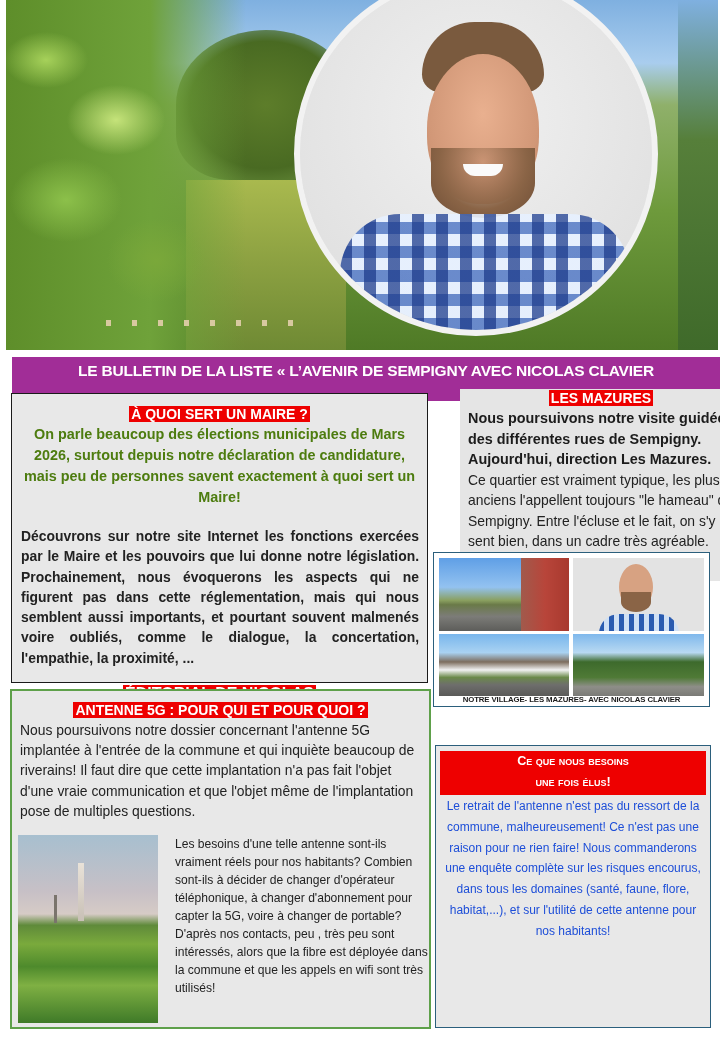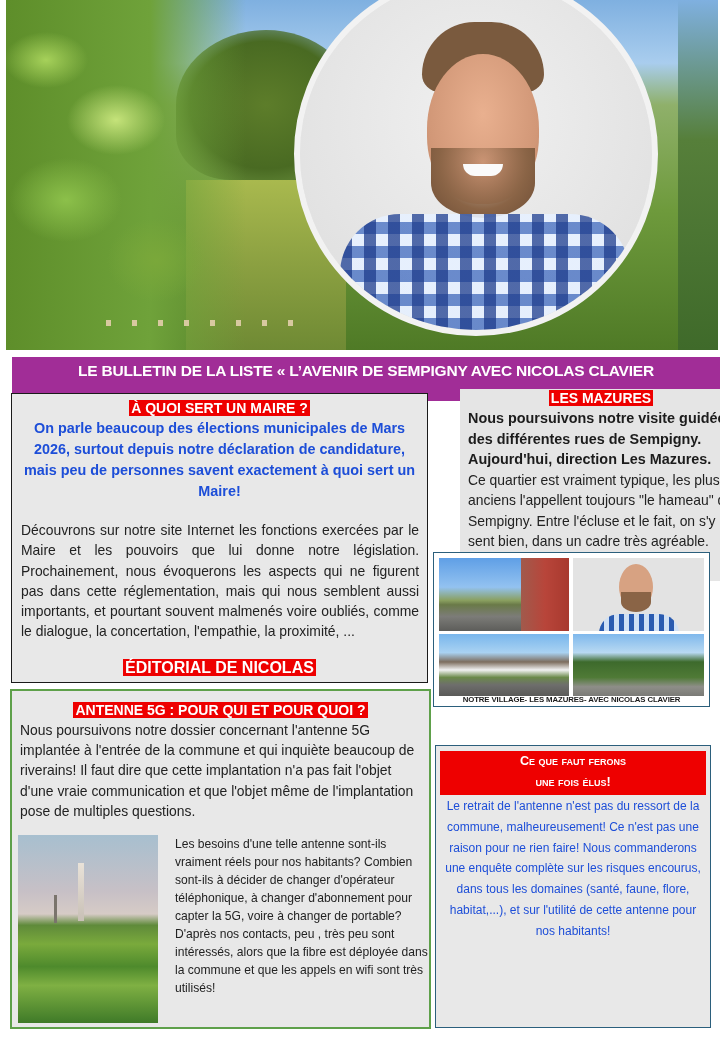--- a/index.html
+++ b/index.html
@@ -42,23 +42,23 @@
   
   .banner { position: absolute; left: 12px; top: 357px; width: 708px; height: 44px; background: #a12d97;
     color: #ffffff; font-weight: bold; font-size: 15.5px; text-align: center; line-height: 28px; letter-spacing: -0.2px; }
 
   
   .redlabel { background: #ee0000; color: #ffffff; font-weight: bold; padding: 0 2px; }
 
   
   .box-maire { position: absolute; left: 11px; top: 393px; width: 417px; height: 290px; background: #e8e8e8;
     border: 1.5px solid #1a1a1a; text-align: center; }
-  .box-maire .head { margin-top: 6px; font-size: 14px; line-height: 17px; }
-  .box-maire .lead { margin-top: 1px; font-weight: bold; font-size: 14.4px; line-height: 21px; padding: 0 6px; color: #1d4ed8; }
-  .box-maire .body { margin-top: 18px; text-align: justify; text-align-last: left; font-size: 13.9px; line-height: 20.3px; padding: 0 8px 0 9px; color: #222; }
+  .box-maire .head { margin-top: 12px; font-size: 14px; line-height: 17px; }
+  .box-maire .lead { margin-top: 1px; font-weight: bold; font-size: 14.4px; line-height: 21px; padding: 0 6px; color: #4d7c0f; }
+  .box-maire .body { margin-top: 18px; text-align: justify; text-align-last: left; font-size: 13.9px; line-height: 20.3px; padding: 0 8px 0 9px; color: #222; font-weight: bold; }
   .box-maire .foot { margin-top: 16px; font-size: 16px; line-height: 20px; }
 
   
   .mazures { position: absolute; left: 460px; top: 389px; width: 282px; height: 192px; background: #e5e5e5; }
   .mazures .head { text-align: center; font-size: 14px; line-height: 18px; }
   .mazures .lead { margin-top: 1px; font-weight: bold; font-size: 14.4px; line-height: 20.5px; padding-left: 8px; color: #1c1c1c; }
   .mazures .body { font-size: 13.9px; line-height: 20.5px; padding-left: 8px; color: #222; }
 
   
   .collage { position: absolute; left: 433px; top: 552px; width: 277px; height: 155px; border: 1.5px solid #2b5f7c; background: #fff; }
@@ -145,17 +145,17 @@
   <div class="lead">Nous poursuivons notre dossier concernant l'antenne 5G implantée à l'entrée de la commune et qui inquiète beaucoup de riverains! Il faut dire que cette implantation n'a pas fait l'objet d'une vraie communication et que l'objet même de l'implantation pose de multiples questions.</div>
   <div class="photo">
     <div class="mast"></div>
     <div class="pole"></div>
   </div>
   <div class="side">Les besoins d'une telle antenne sont-ils vraiment réels pour nos habitants? Combien sont-ils à décider de changer d'opérateur téléphonique, à changer d'abonnement pour capter la 5G, voire à changer de portable? D'après nos contacts, peu , très peu sont intéressés, alors que la fibre est déployée dans la commune et que les appels en wifi sont très utilisés!</div>
 </div>
 
 <div class="ferons">
   <div class="head">
-    <span class="l1">Ce que faut ferons</span>
+    <span class="l1">Ce que nous besoins</span>
     <span class="l2">une fois élus!</span>
   </div>
   <div class="body">Le retrait de l'antenne n'est pas du ressort de la commune, malheureusement! Ce n'est pas une raison pour ne rien faire! Nous commanderons une enquête complète sur les risques encourus, dans tous les domaines (santé, faune, flore, habitat,...), et sur l'utilité de cette antenne pour nos habitants!</div>
 </div>
 
 </body></html>

